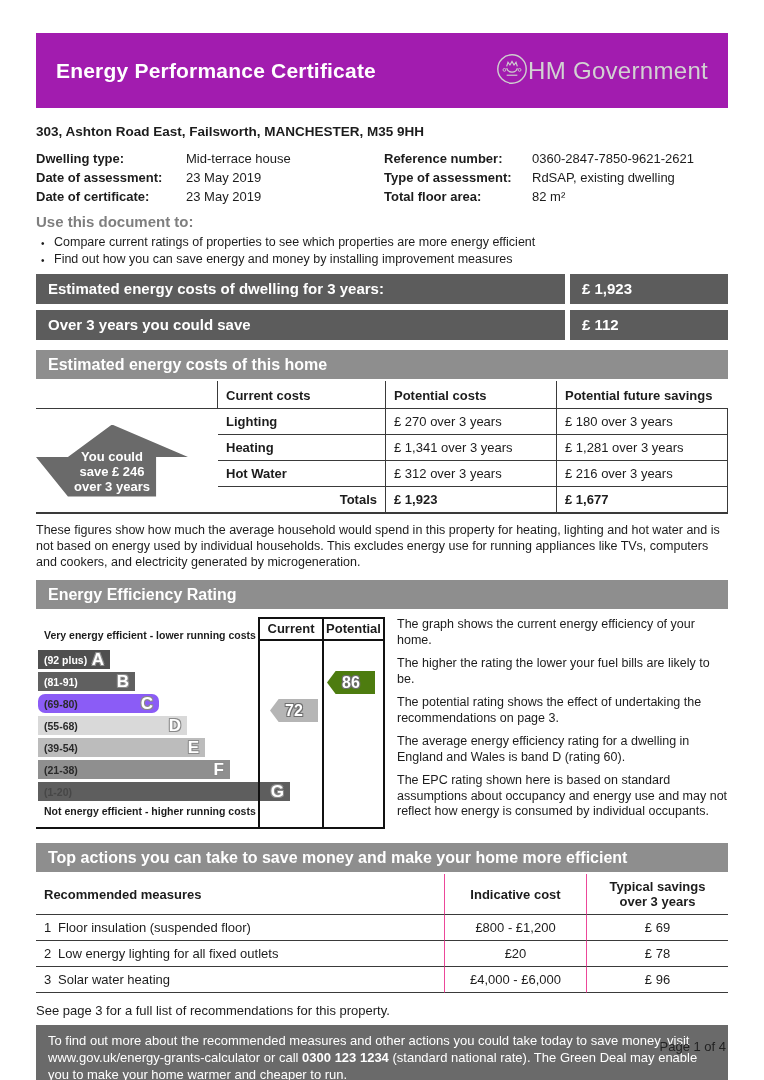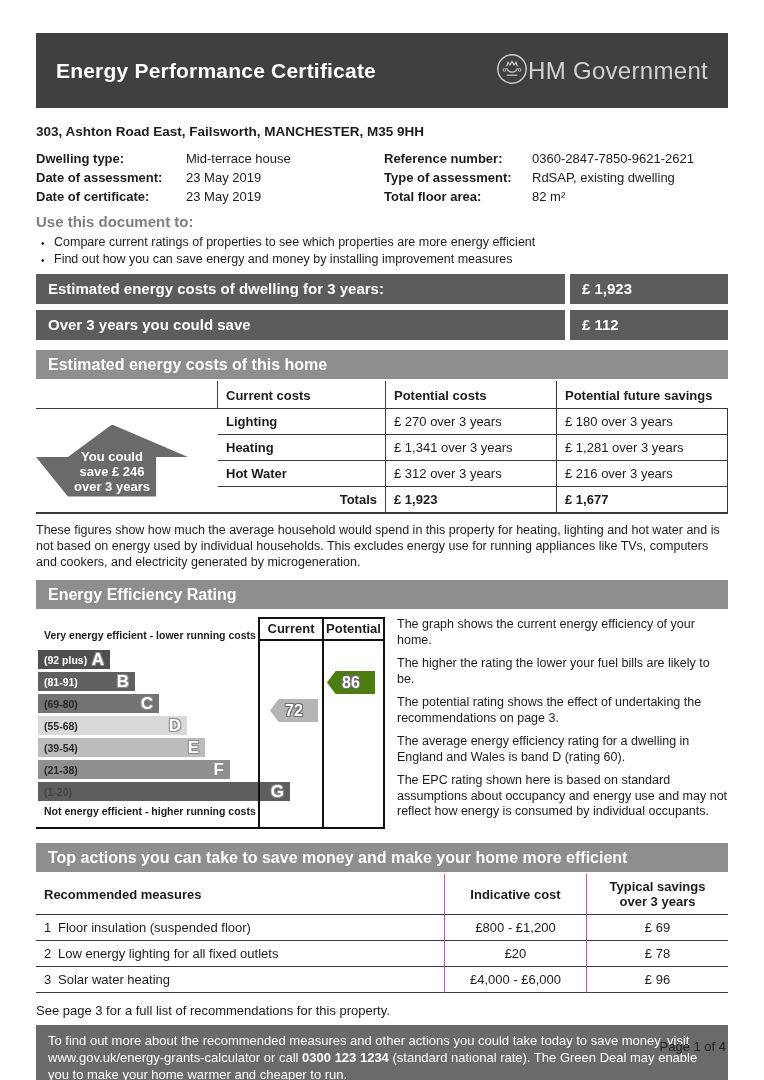--- a/index.html
+++ b/index.html
@@ -1,21 +1,21 @@
 <!DOCTYPE html>
 <html><head>
 <meta charset="utf-8">
 <style>
   html,body{margin:0;padding:0;background:#fff;}
   body{font-family:"Liberation Sans", sans-serif;color:#1c1c1c;}
   .page{position:relative;width:764px;height:1080px;background:#fff;overflow:hidden;}
   .inner{padding:33px 36px 0 36px;}
 
   
-  .hdr{height:75px;background:#404040;display:flex;align-items:center;justify-content:space-between;padding:0 20px;box-sizing:border-box;}
+  .hdr{height:75px;background:#a21caf;display:flex;align-items:center;justify-content:space-between;padding:0 20px;box-sizing:border-box;}
   .hdr-title{color:#fff;font-size:21px;font-weight:bold;letter-spacing:.2px;}
   .hdr-logo{display:flex;align-items:center;color:#d2d2d2;}
   .hdr-logo-text{font-size:24px;font-weight:400;letter-spacing:.3px;}
 
   
   .address{font-size:13.5px;font-weight:bold;margin:16px 0 10px 0;}
   .meta{display:flex;font-size:13px;line-height:19px;}
   .meta-col{display:flex;flex-direction:column;}
   .meta-col.left{width:348px;}
   .meta-col.right{flex:1;}
@@ -205,21 +205,21 @@
         <div class="epc-toplab">Very energy efficient - lower running costs</div>
         <div class="bands">
           <div class="band w-a" style="background: rgb(79, 79, 79);">
             <span class="band-range rng-light">(92 plus)</span>
             <span class="band-letter">A</span>
           </div>
           <div class="band w-b" style="background: rgb(96, 96, 96);">
             <span class="band-range rng-light">(81-91)</span>
             <span class="band-letter">B</span>
           </div>
-          <div class="band w-c" style="background: #737373;">
+          <div class="band w-c" style="background: #8b5cf6; border-radius: 7px;">
             <span class="band-range rng-dark">(69-80)</span>
             <span class="band-letter">C</span>
           </div>
           <div class="band w-d" style="background: rgb(217, 217, 217);">
             <span class="band-range rng-dark">(55-68)</span>
             <span class="band-letter">D</span>
           </div>
           <div class="band w-e" style="background: rgb(188, 188, 188);">
             <span class="band-range rng-dark">(39-54)</span>
             <span class="band-letter">E</span>

